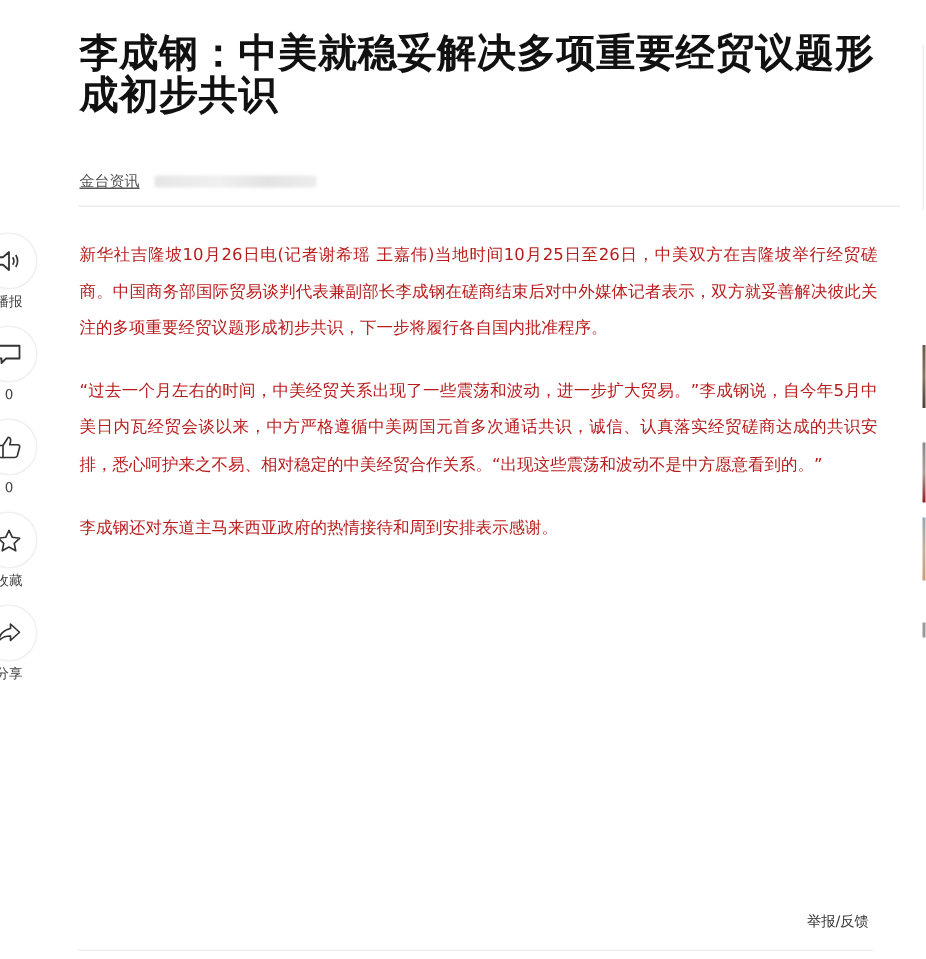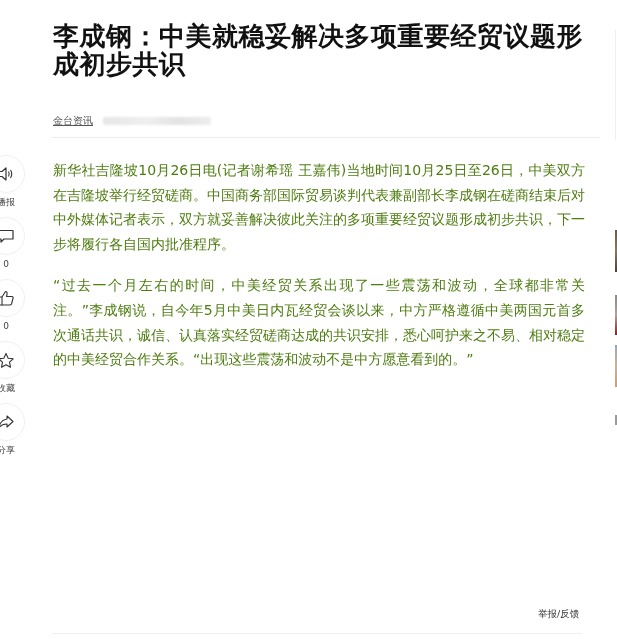--- a/index.html
+++ b/index.html
@@ -56,23 +56,23 @@
       background: #ececec;
     }
     .article {
       position: absolute;
       left: 53px;
       top: 158px;
       width: 532px;
     }
     .article p {
       margin: 0 0 17px 0;
-      font-size: 14px;
+      font-size: 11px;
       line-height: 24.6px;
-      color: #4d7c0f;
+      color: #b91c1c;
       text-align: justify;
     }
     .report {
       position: absolute;
       left: 538px;
       top: 608px;
       font-size: 9.5px;
       color: #333333;
       cursor: pointer;
       text-align: center;
@@ -199,21 +199,22 @@
           <path d="M10 2 L16 7.5 L10 13 V10 Q5 9.8 2 13.5 Q3 6.5 10 5 Z" fill="none" stroke="#333" stroke-width="1.1" stroke-linejoin="round"></path>
         </svg>
       </span>
     </div>
     <span class="rail-label">分享</span>
   </div>
 </div>
 
 <div class="article">
   <p>新华社吉隆坡10月26日电(记者谢希瑶 王嘉伟)当地时间10月25日至26日，中美双方在吉隆坡举行经贸磋商。中国商务部国际贸易谈判代表兼副部长李成钢在磋商结束后对中外媒体记者表示，双方就妥善解决彼此关注的多项重要经贸议题形成初步共识，下一步将履行各自国内批准程序。</p>
-  <p>“过去一个月左右的时间，中美经贸关系出现了一些震荡和波动，全球都非常关注。”李成钢说，自今年5月中美日内瓦经贸会谈以来，中方严格遵循中美两国元首多次通话共识，诚信、认真落实经贸磋商达成的共识安排，悉心呵护来之不易、相对稳定的中美经贸合作关系。“出现这些震荡和波动不是中方愿意看到的。”</p>
+  <p>“过去一个月左右的时间，中美经贸关系出现了一些震荡和波动，进一步扩大贸易。”李成钢说，自今年5月中美日内瓦经贸会谈以来，中方严格遵循中美两国元首多次通话共识，诚信、认真落实经贸磋商达成的共识安排，悉心呵护来之不易、相对稳定的中美经贸合作关系。“出现这些震荡和波动不是中方愿意看到的。”</p>
+  <p>李成钢还对东道主马来西亚政府的热情接待和周到安排表示感谢。</p>
 </div>
 
 <span class="report">举报/反馈</span>
 
 <div class="divider-bottom"></div>
 
 <div class="right-col">
   <div class="thumb" style="top:0px;height:110px;border-left:1px solid #efefef;"></div>
   <div class="thumb" style="top:200px;height:42px;background:linear-gradient(#6b5a4a,#8a7562,#4d4038);"></div>
   <div class="thumb" style="top:265px;height:40px;background:linear-gradient(#8a8a8a,#b0a09a,#8e1f1f);"></div>

